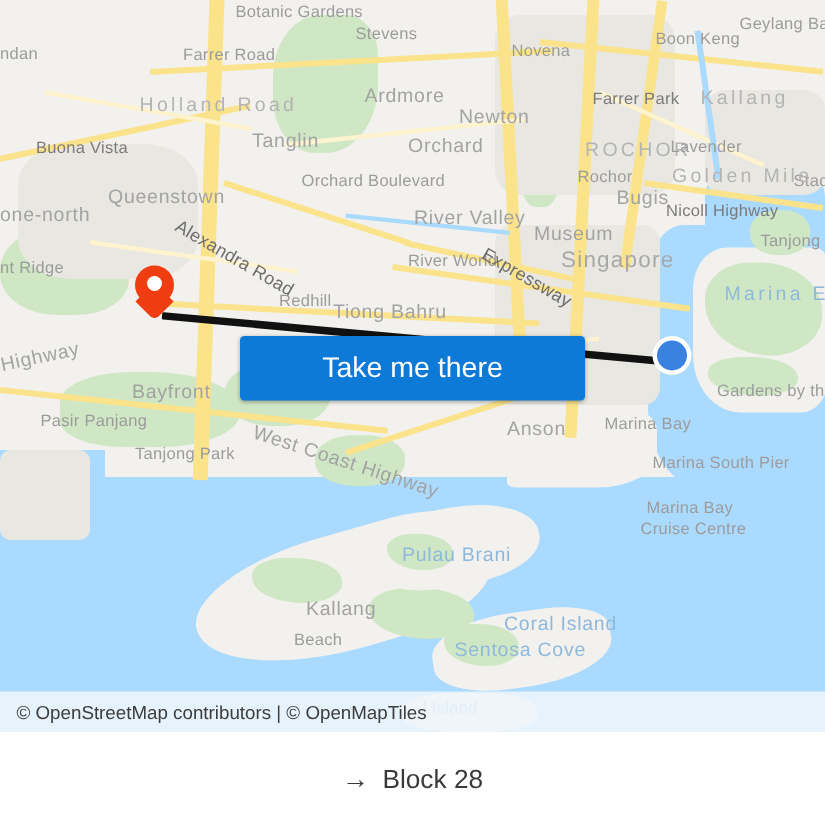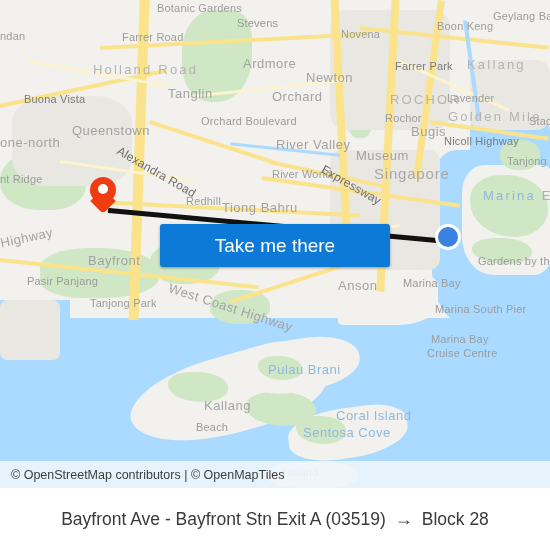--- a/index.html
+++ b/index.html
@@ -219,17 +219,16 @@
     <div class="cta">
       <span>Take me there</span>
     </div>
 
     <div class="attrib">
       <span>© OpenStreetMap contributors | © OpenMapTiles</span>
     </div>
   </div>
 
   <div class="footer">
-    <span class="t">Bayfront Ave - Bayfront Stn Exit A (03519)</span>
     <span class="arrow">→</span>
     <span class="t">Block 28</span>
   </div>
 </div>
 
 </body></html>

